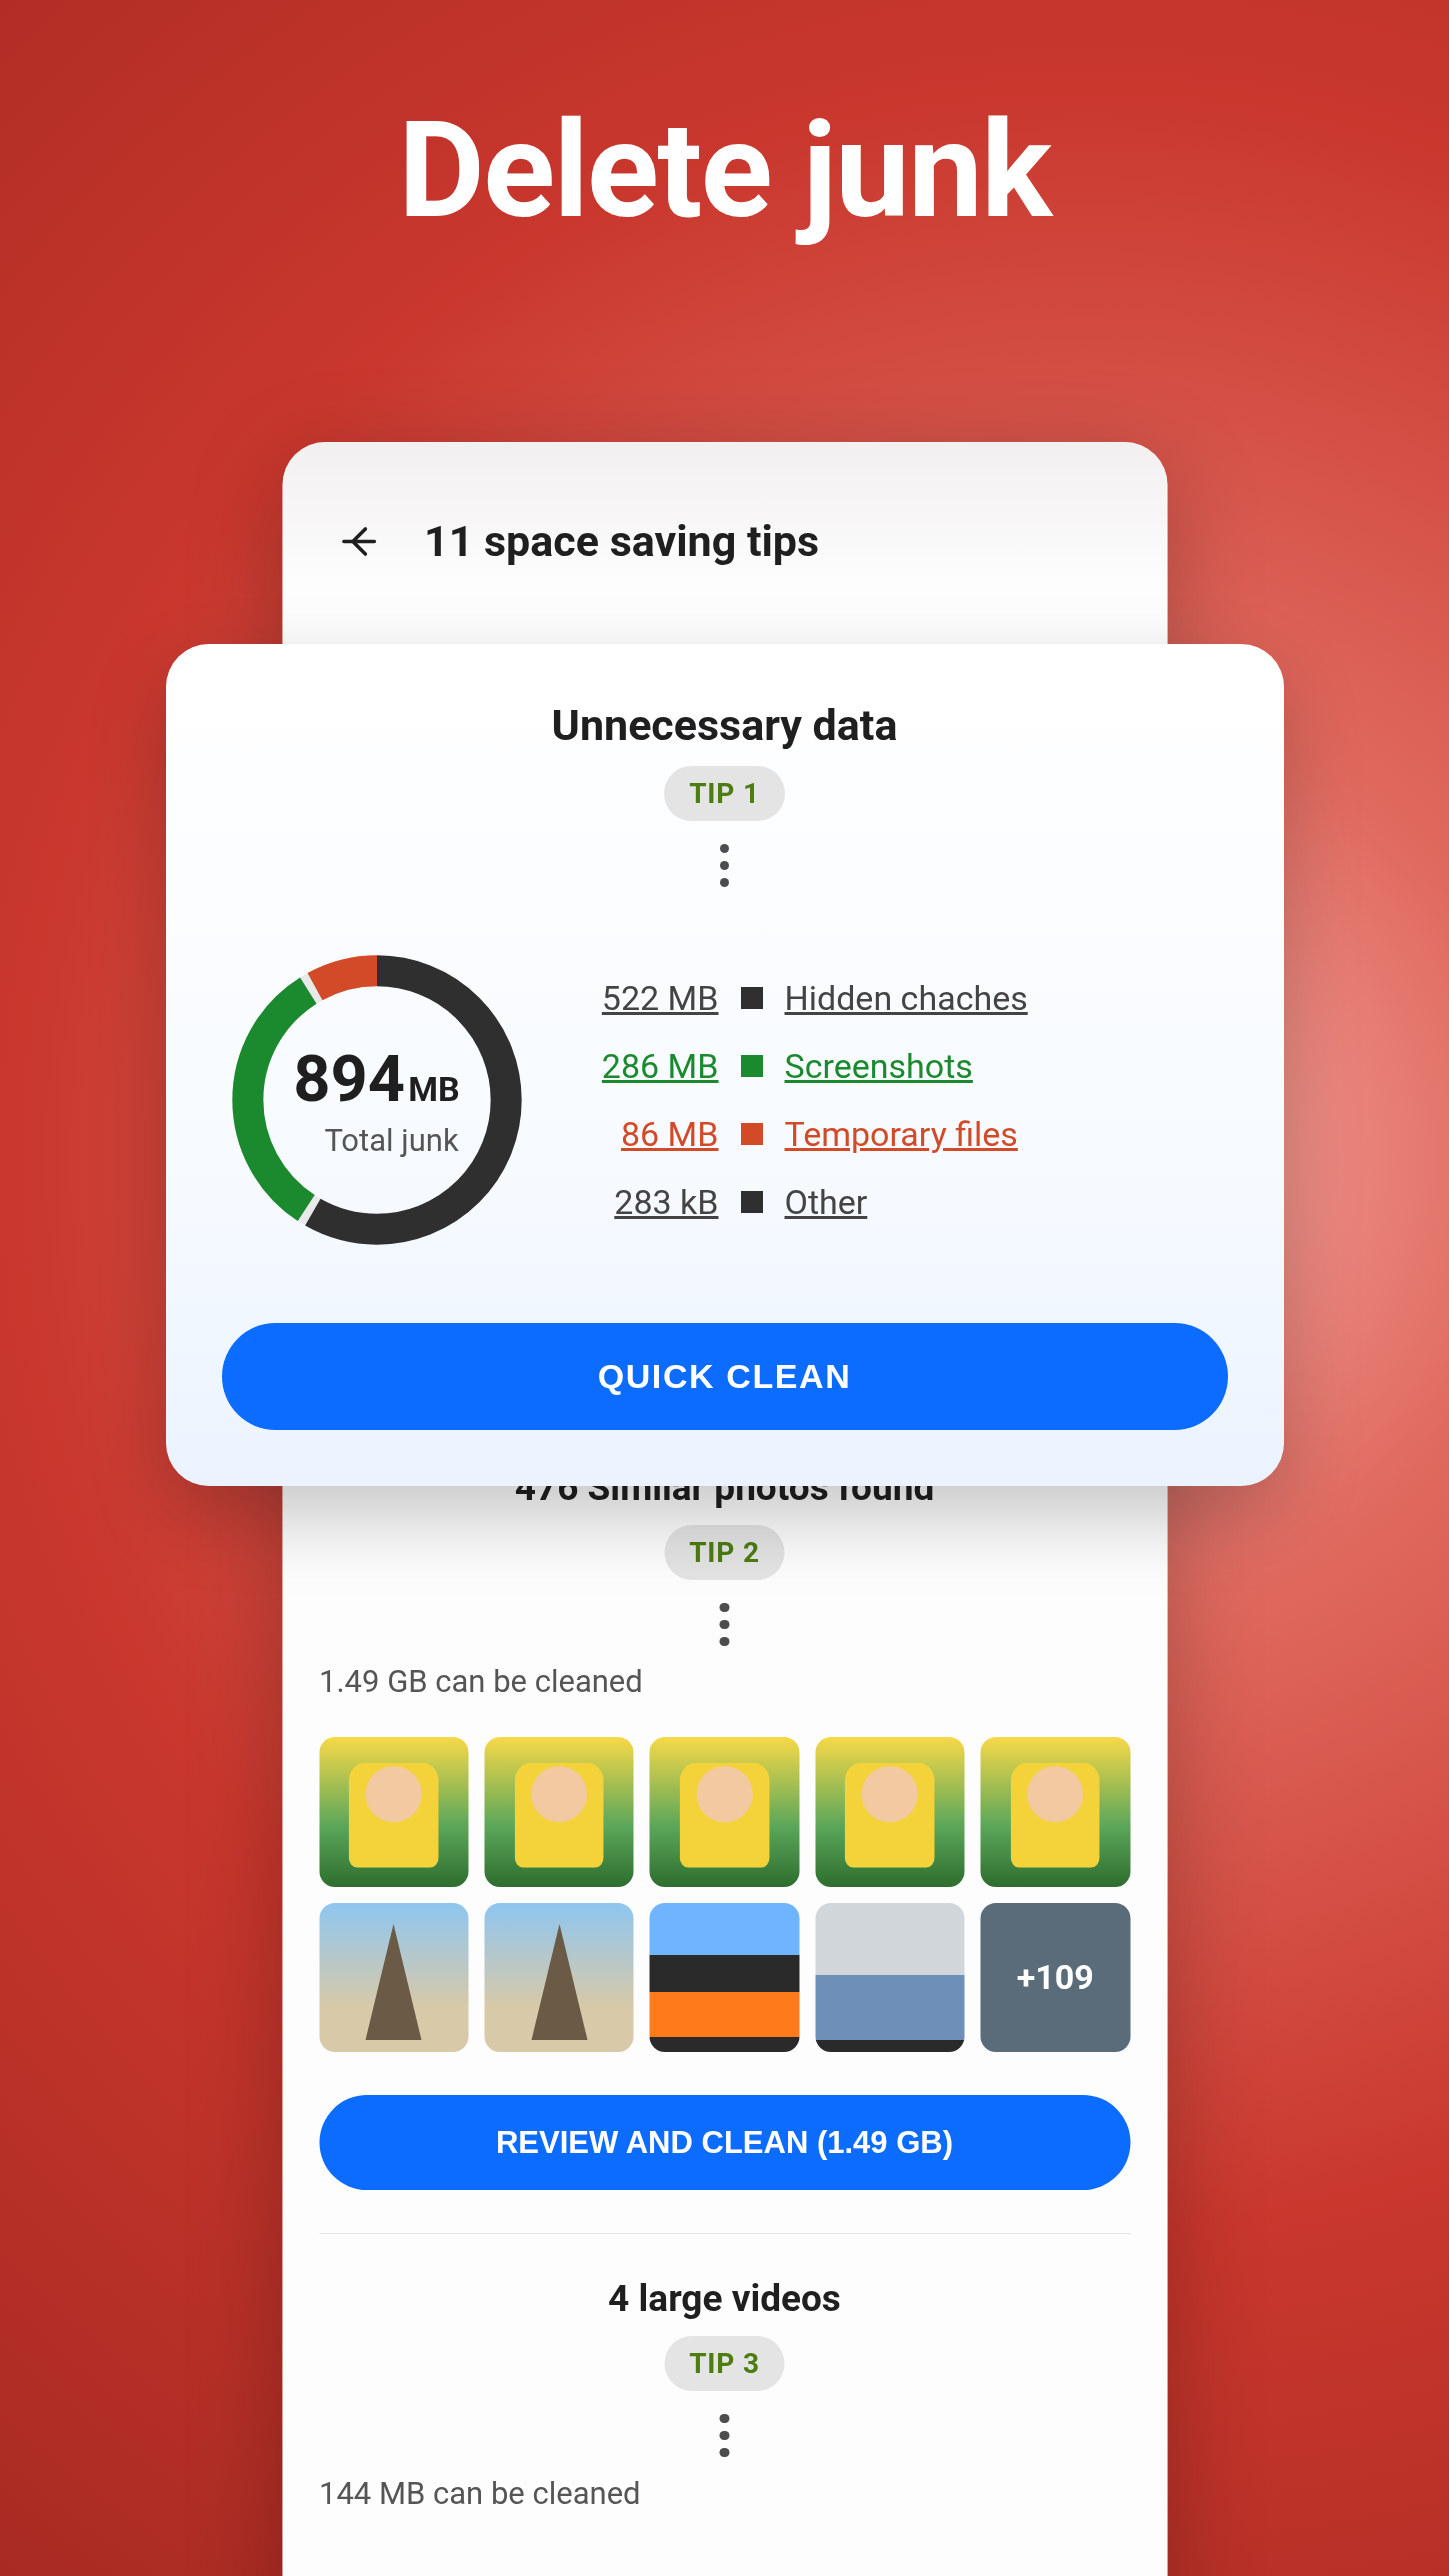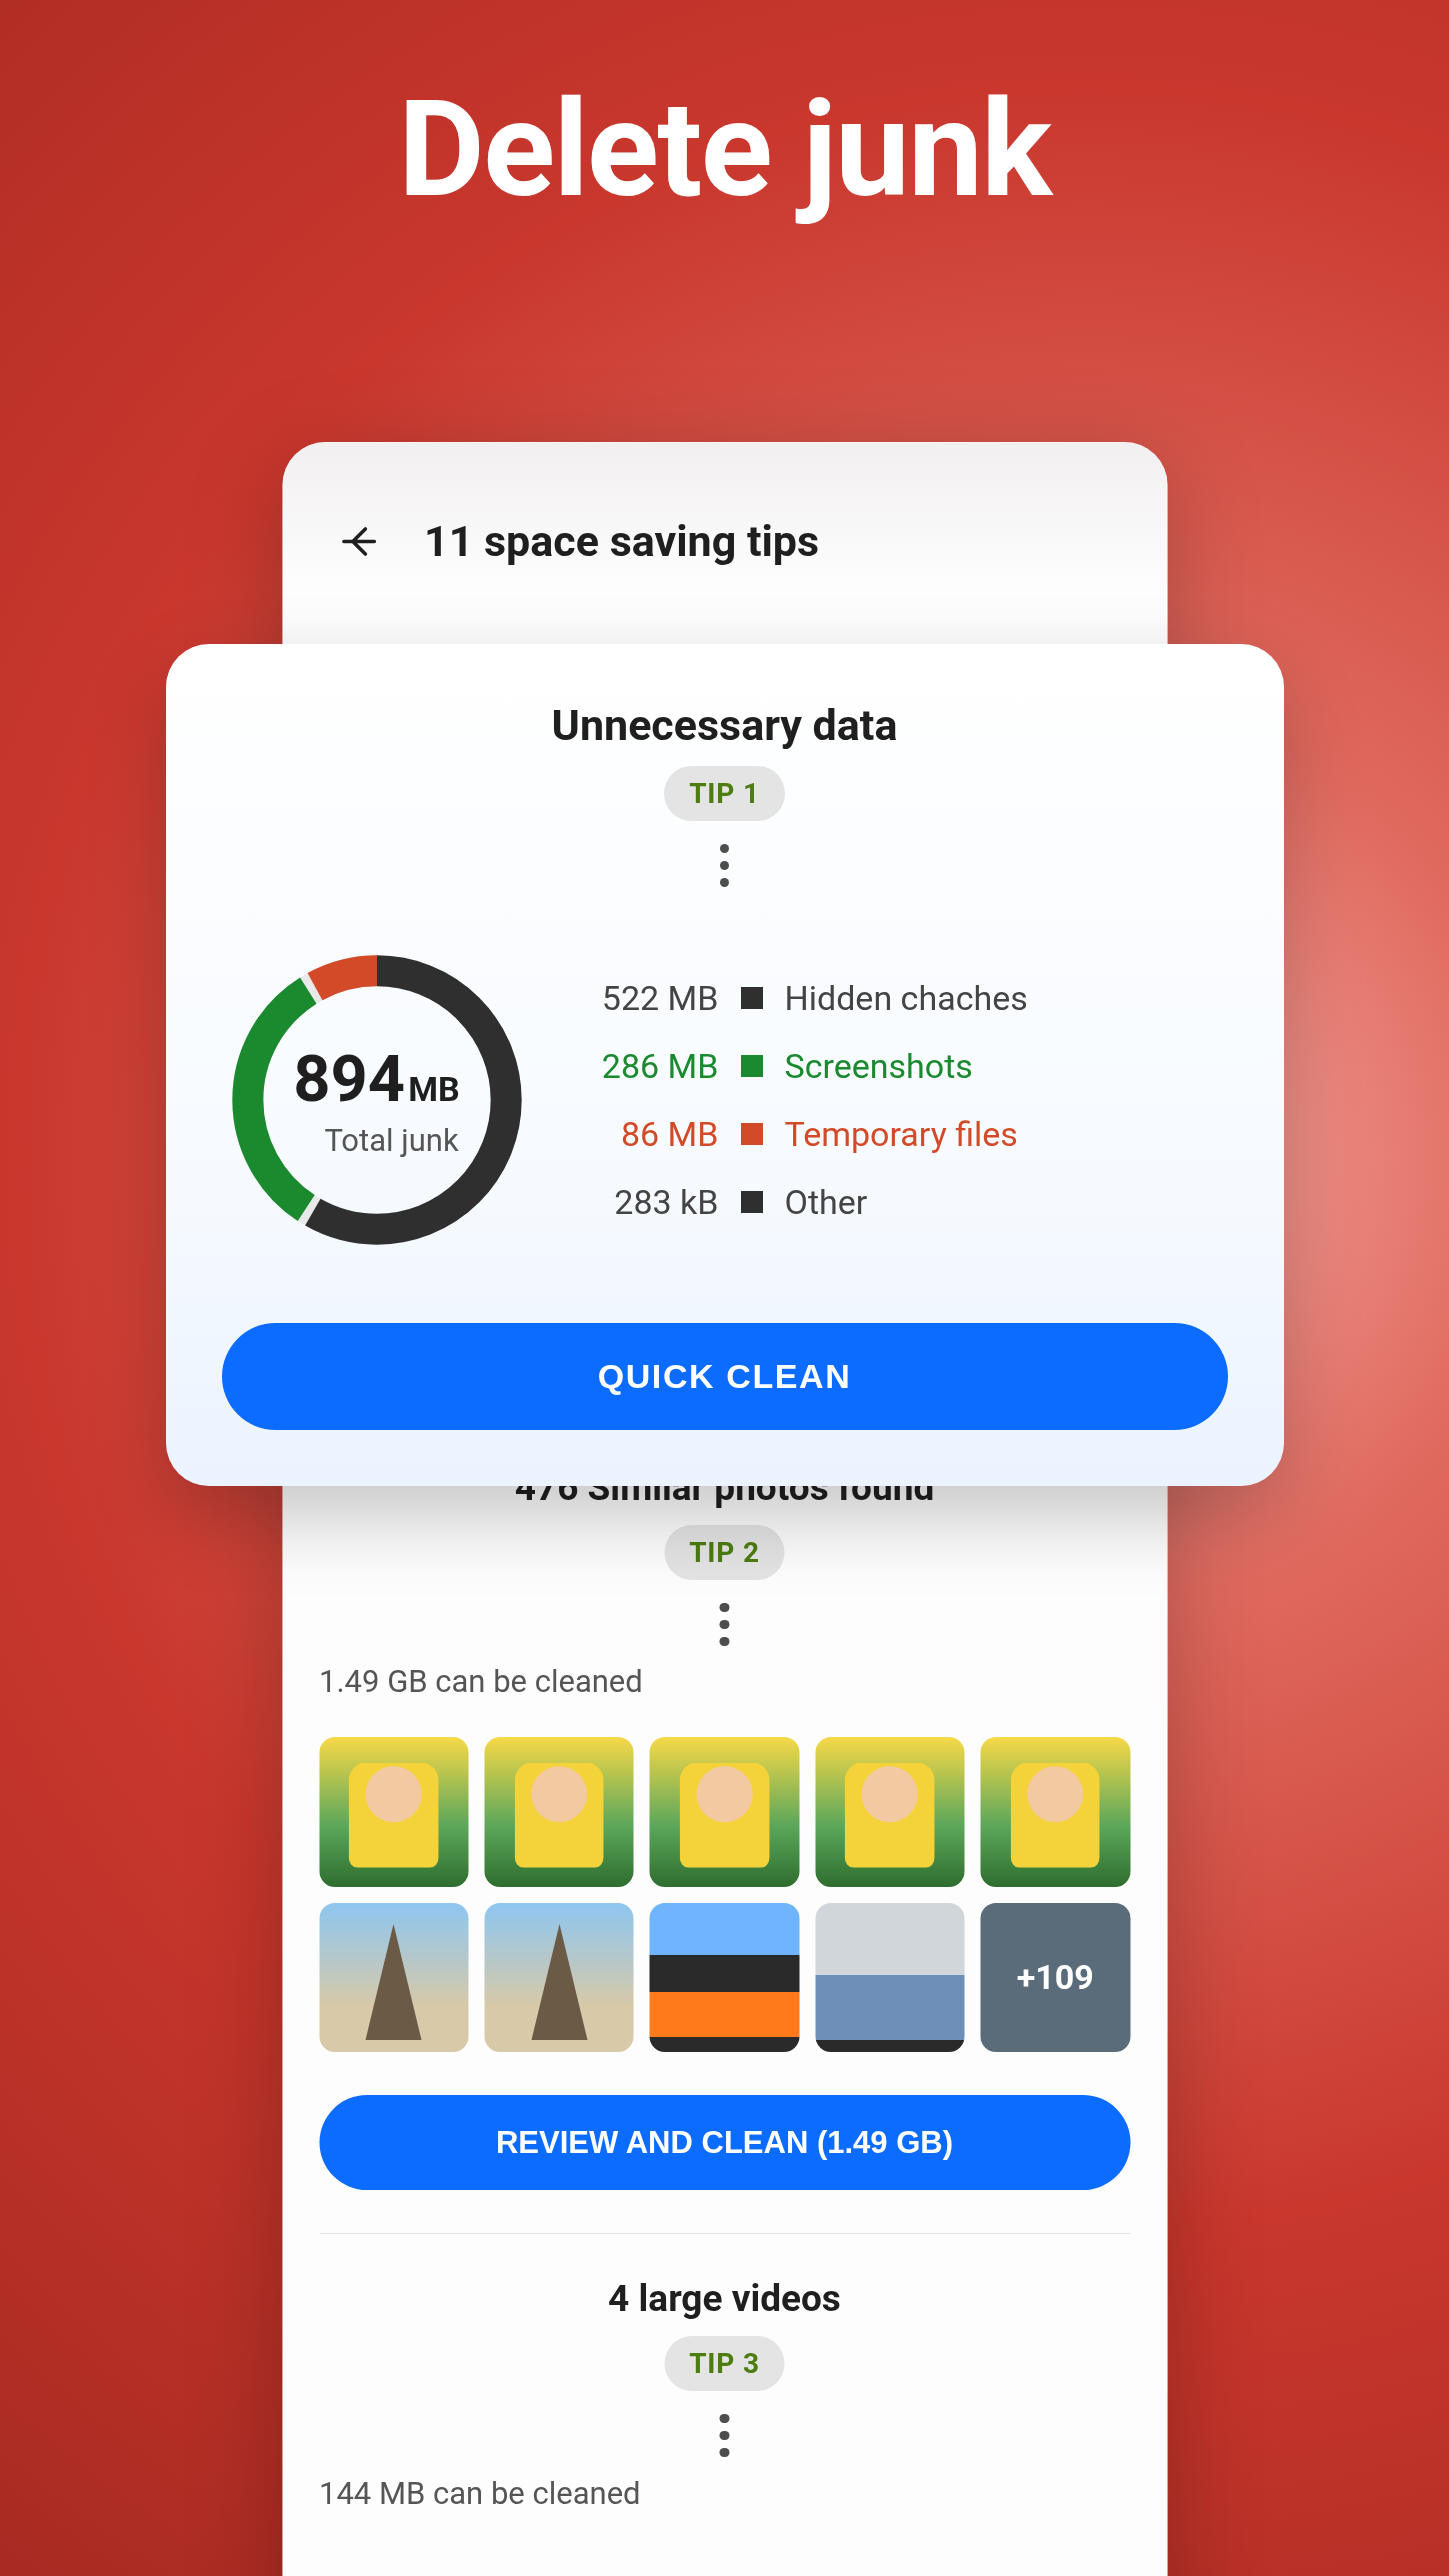--- a/index.html
+++ b/index.html
@@ -11,21 +11,21 @@
     width: 1449px;
     position: relative;
     overflow: hidden;
   }
   .hero-title {
     color: #fff;
     font-weight: 700;
     text-align: center;
     font-size: 133px;
     letter-spacing: -1.6px;
-    padding-top: 72px;
+    padding-top: 93px;
   }
   .phone {
     position: absolute;
     left: 50%;
     transform: translateX(-50%);
     top: 442px;
     width: 885px;
     border-radius: 43px;
     background: linear-gradient(180deg, #f2eff0 0%, #fdfdfd 140px);
     box-shadow: 0 23px 93px rgba(0,0,0,.25), 0 0 0 0.8px rgba(255,255,255,.4) inset;
@@ -64,21 +64,21 @@
   .kebab span { width:9.3px; height:9.3px; background:#4d4d4d; border-radius:50%; }
 
   .chart-row { display:flex; align-items:center; gap: 47px; margin-top: 50px; }
   .donut-wrap { position:relative; width: 310px; height: 310px; flex-shrink:0; }
   .donut-center { position:absolute; inset:0; display:flex; flex-direction:column; align-items:center; justify-content:center; }
   .donut-value { font-size: 65px; font-weight:700; color:#1f1f1f; display:flex; align-items:baseline; gap:3.1px;}
   .donut-unit { font-size: 34px; font-weight:700; }
   .donut-sub  { font-size: 31px; color:#555; margin-top: 4.7px; margin-left: 30px; }
 
   .legend { flex:1; display:flex; flex-direction:column; gap: 28px; font-size: 34px; }
-  .legend-row { display:flex; align-items:center; gap: 22px; }
+  .legend-row { display:flex; align-items:center; gap: 22px; text-decoration: underline; }
   .legend-size { width: 140px; text-align:right; }
   .legend-swatch { width: 22px; height: 22px; }
   .legend-label { }
 
   .primary-btn {
     margin-top: 68px;
     width: 100%;
     background:#0b6cff;
     color:#fff;
     font-weight:700;

